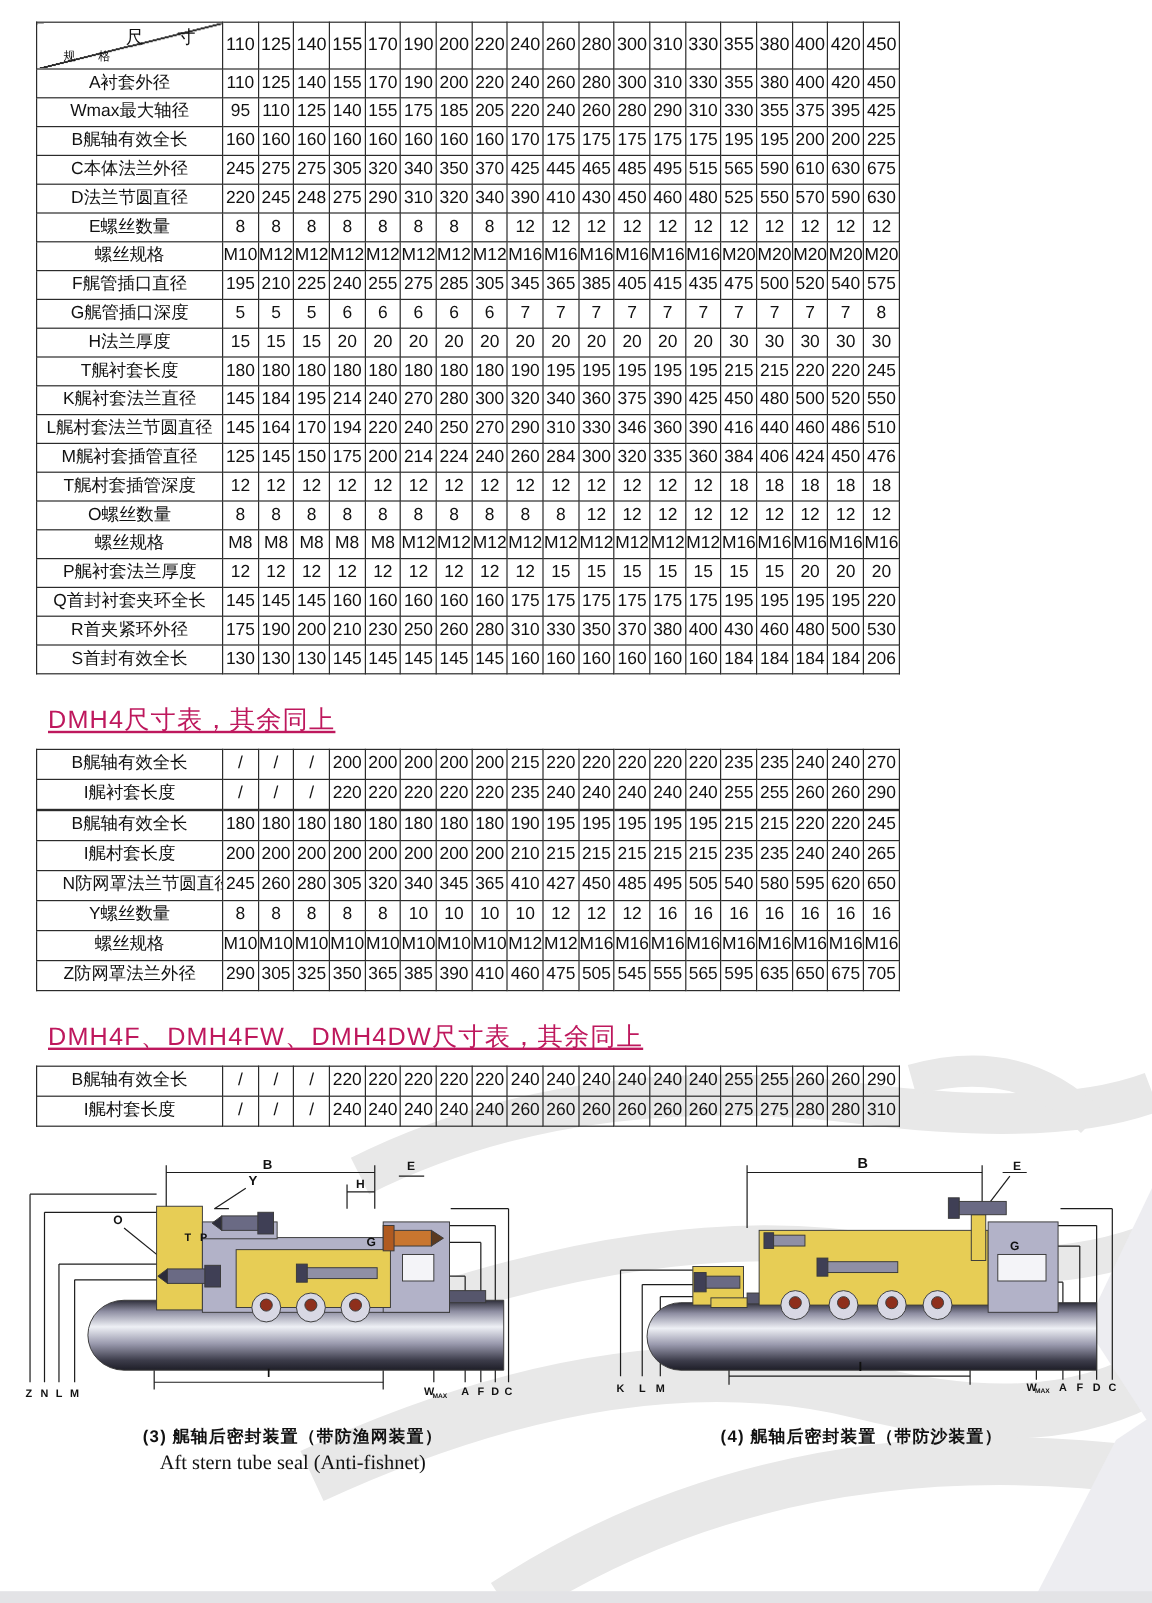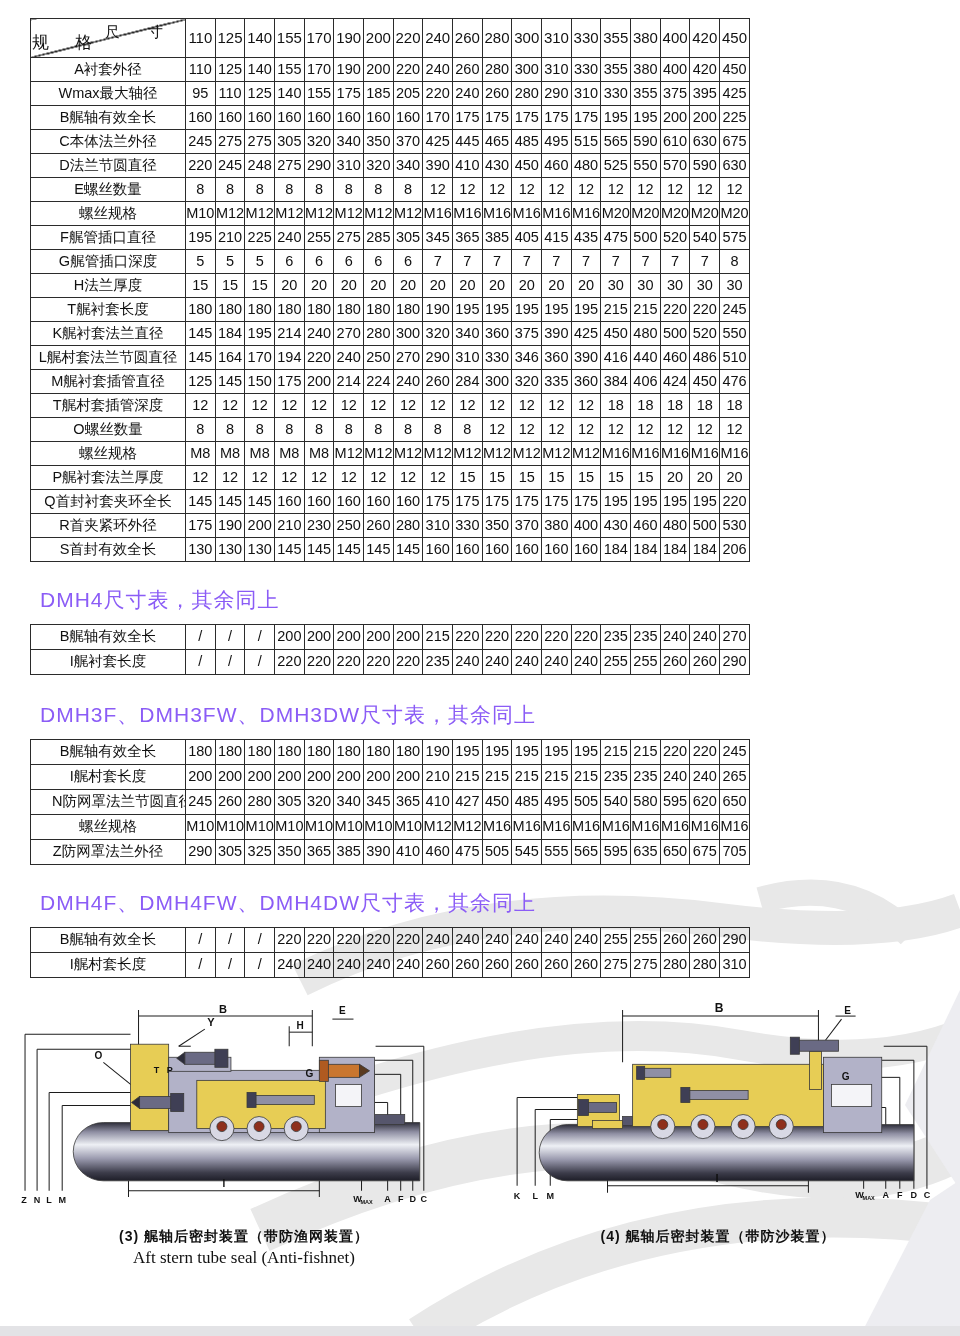--- a/index.html
+++ b/index.html
@@ -21,23 +21,23 @@
   table.sub td{height:24px;}
   td.lbl{font-size:15px;}
   td.lbl-sm{font-size:13.5px;}
   td.lbl-xs{font-size:11.5px;}
   td.lbl-wrap{font-size:12.5px;white-space:normal;line-height:1.15;}
   td.lbl-wrap span{display:inline-block;width:112px;}
   tr.hrow td{height:38px;font-size:15px;}
   td.corner{position:relative;
     background:linear-gradient(to bottom right,transparent calc(50% - 0.8px),var(--border) calc(50% - 0.8px),var(--border) calc(50% + 0.8px),transparent calc(50% + 0.8px));}
   td.corner .c-top{position:absolute;top:5px;right:10px;font-size:15px;letter-spacing:12px;}
-  td.corner .c-bot{position:absolute;bottom:4px;left:1px;font-size:17px;letter-spacing:8px;font-family:Liberation Mono, monospace;}
-
-  .sec-title{margin:20px 0 10px 40px;font-size:21px;letter-spacing:1px;color:#8b5cf6;}
+  td.corner .c-bot{position:absolute;bottom:4px;left:22px;font-size:10px;letter-spacing:8px;}
+
+  .sec-title{margin:20px 0 10px 40px;font-size:21px;letter-spacing:1px;color:#be185d;text-decoration:underline;}
   #title-1{margin-top:24px;}
   #title-2{margin-top:26px;}
   #title-3{margin-top:24px;}
 
   .figs{display:flex;gap:22px;margin:24px 0 0 18px;}
   .fig{width:452px;}
   .fig svg.diagram{display:block;width:452px;height:216px;}
   .cap-zh{text-align:center;font-size:14px;font-weight:bold;letter-spacing:1px;margin-top:10px;}
   .cap-en{text-align:center;font-family:"Liberation Serif","DejaVu Serif",serif;font-size:17px;margin-top:2px;}
   .dimtxt{font-weight:bold;fill:#111;font-family:"Liberation Sans","DejaVu Sans",sans-serif;}
@@ -643,21 +643,20 @@
             <td>240</td>
             <td>255</td>
             <td>255</td>
             <td>260</td>
             <td>260</td>
             <td>290</td>
           </tr>
         </tbody>
     </table>
 
-    <div class="sec-title" id="title-2">DMH3F、DMH3FW、DMH3DW尺寸表，其余同上</div>
     <table class="spec sub">
       <colgroup>
           <col style="width: 155px;">
           <col>
           <col>
           <col>
           <col>
           <col>
           <col>
           <col>
@@ -733,20 +732,42 @@
             <td>427</td>
             <td>450</td>
             <td>485</td>
             <td>495</td>
             <td>505</td>
             <td>540</td>
             <td>580</td>
             <td>595</td>
             <td>620</td>
             <td>650</td>
+          </tr>
+          <tr>
+            <td class="lbl">Y螺丝数量</td>
+            <td>8</td>
+            <td>8</td>
+            <td>8</td>
+            <td>8</td>
+            <td>8</td>
+            <td>10</td>
+            <td>10</td>
+            <td>10</td>
+            <td>10</td>
+            <td>12</td>
+            <td>12</td>
+            <td>12</td>
+            <td>16</td>
+            <td>16</td>
+            <td>16</td>
+            <td>16</td>
+            <td>16</td>
+            <td>16</td>
+            <td>16</td>
           </tr>
           <tr>
             <td class="lbl">螺丝规格</td>
             <td>M10</td>
             <td>M10</td>
             <td>M10</td>
             <td>M10</td>
             <td>M10</td>
             <td>M10</td>
             <td>M10</td>

